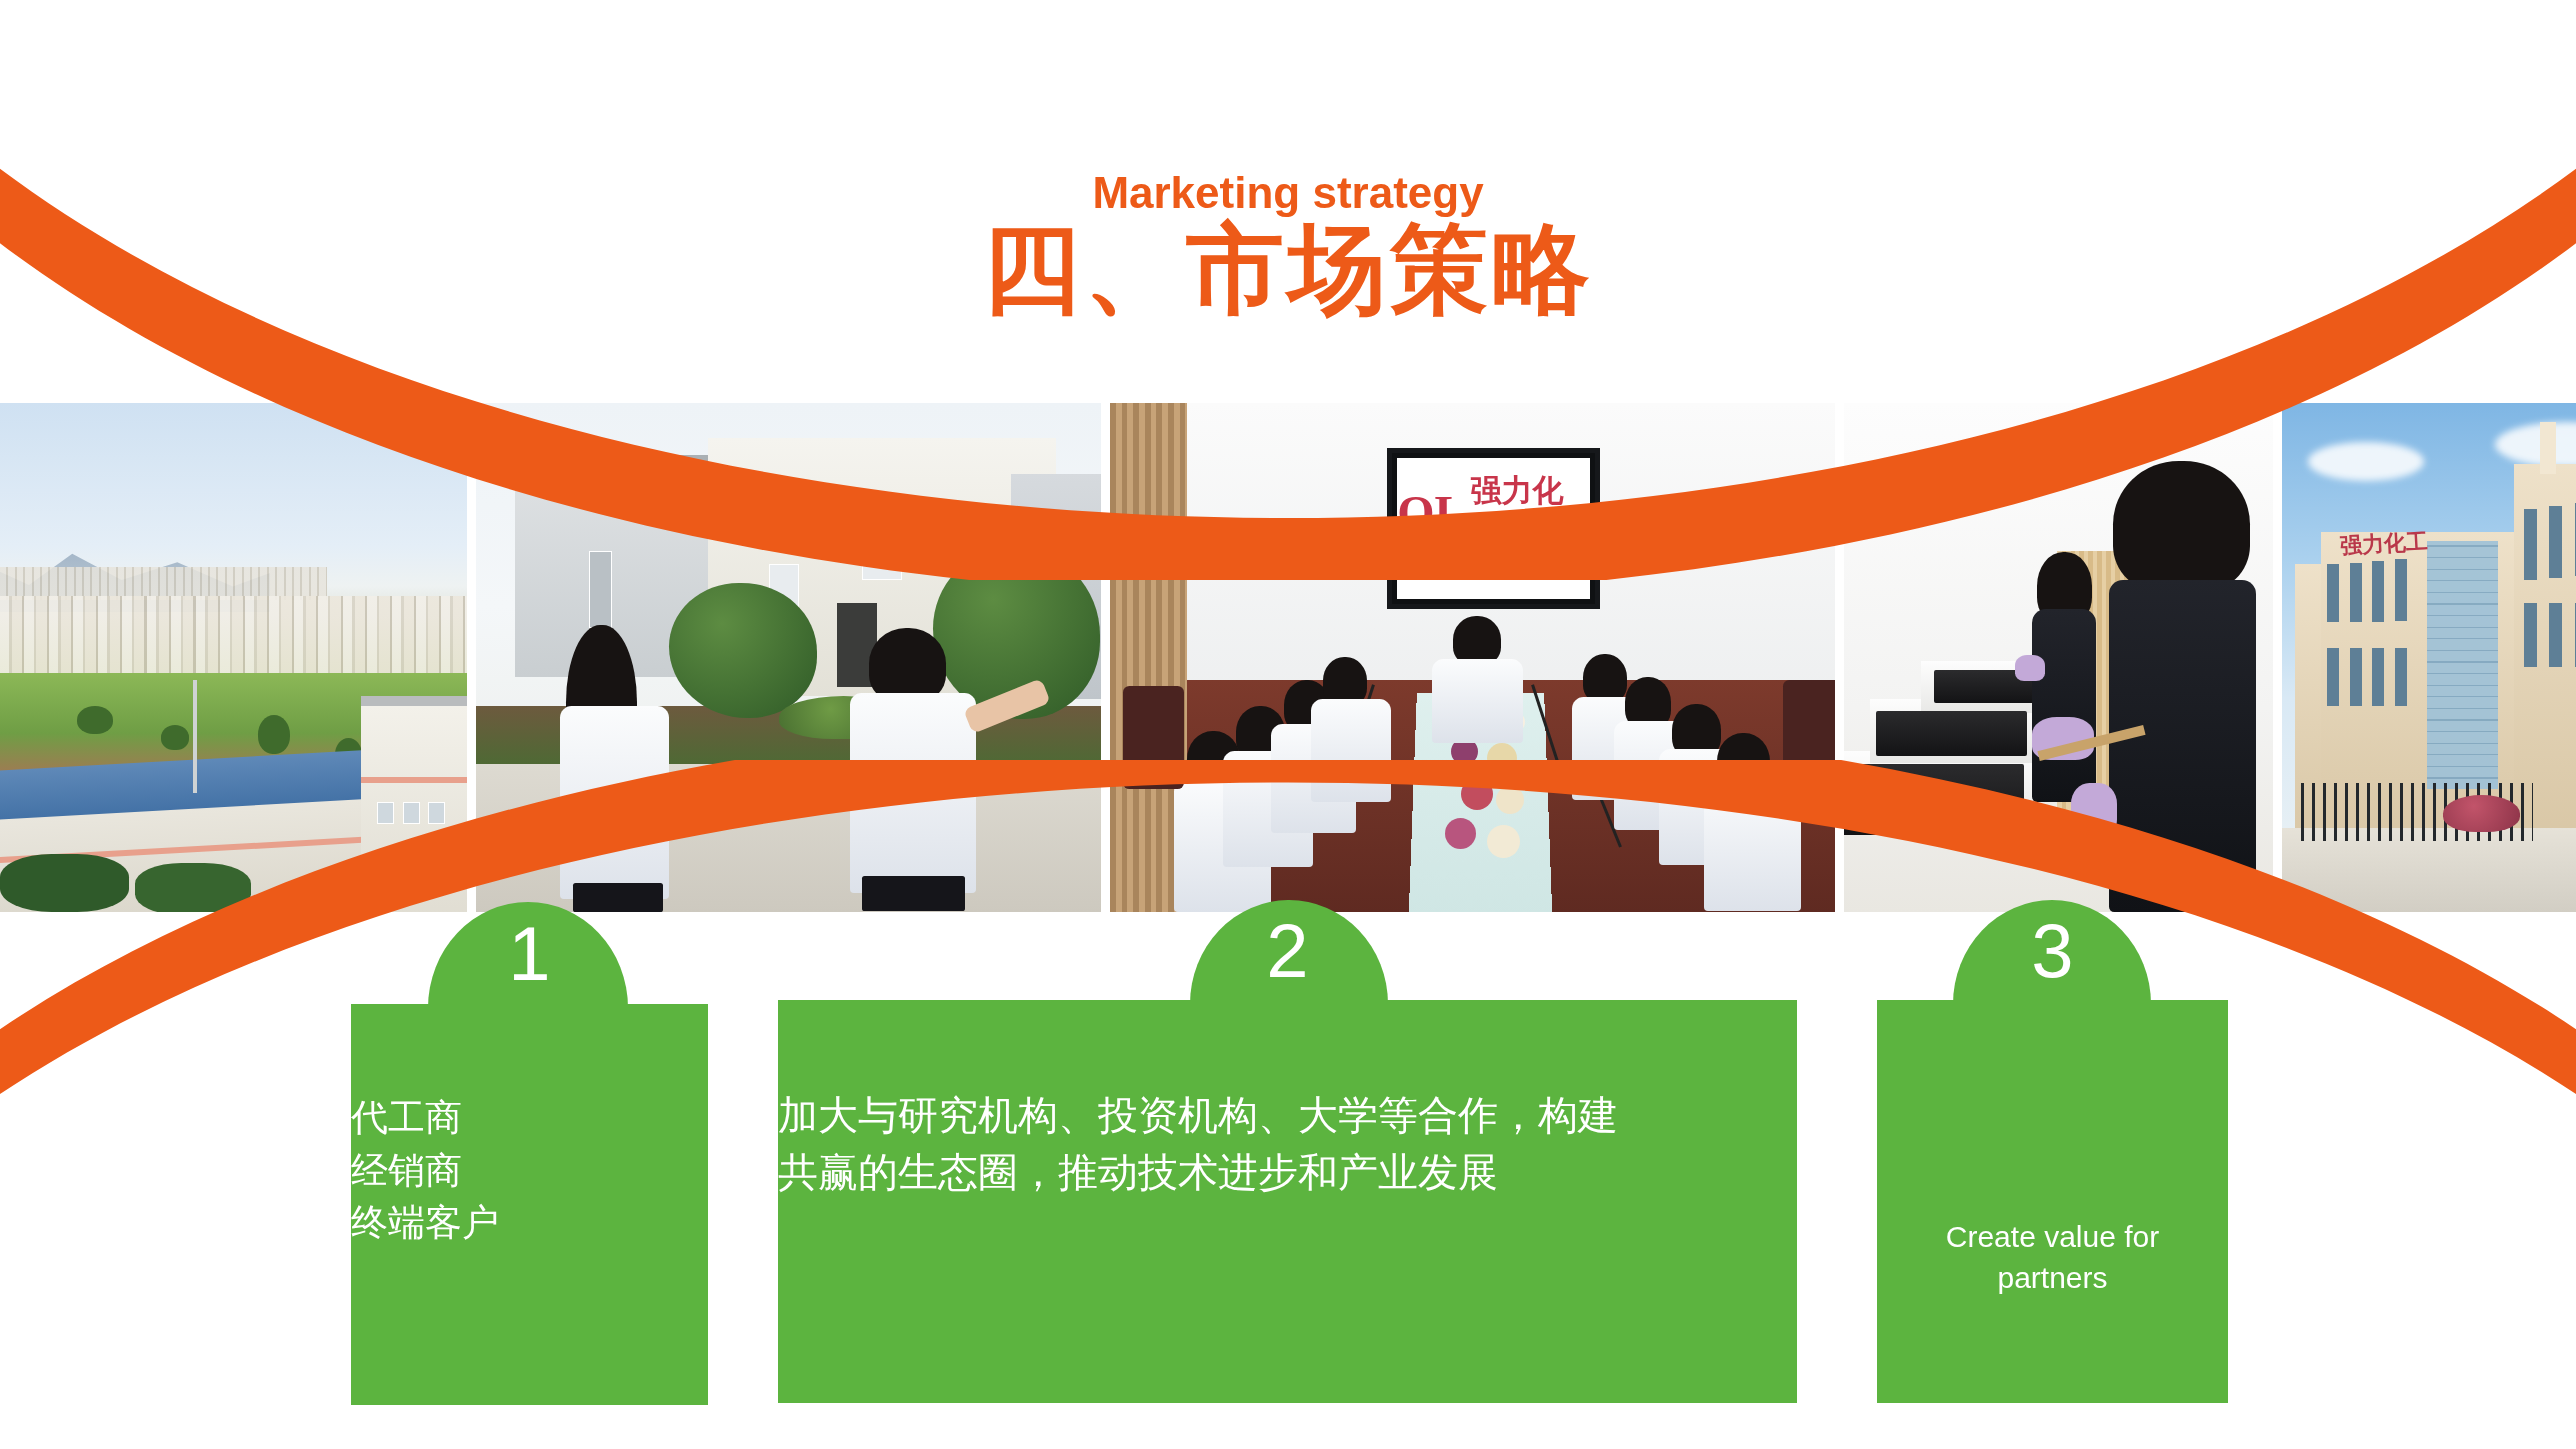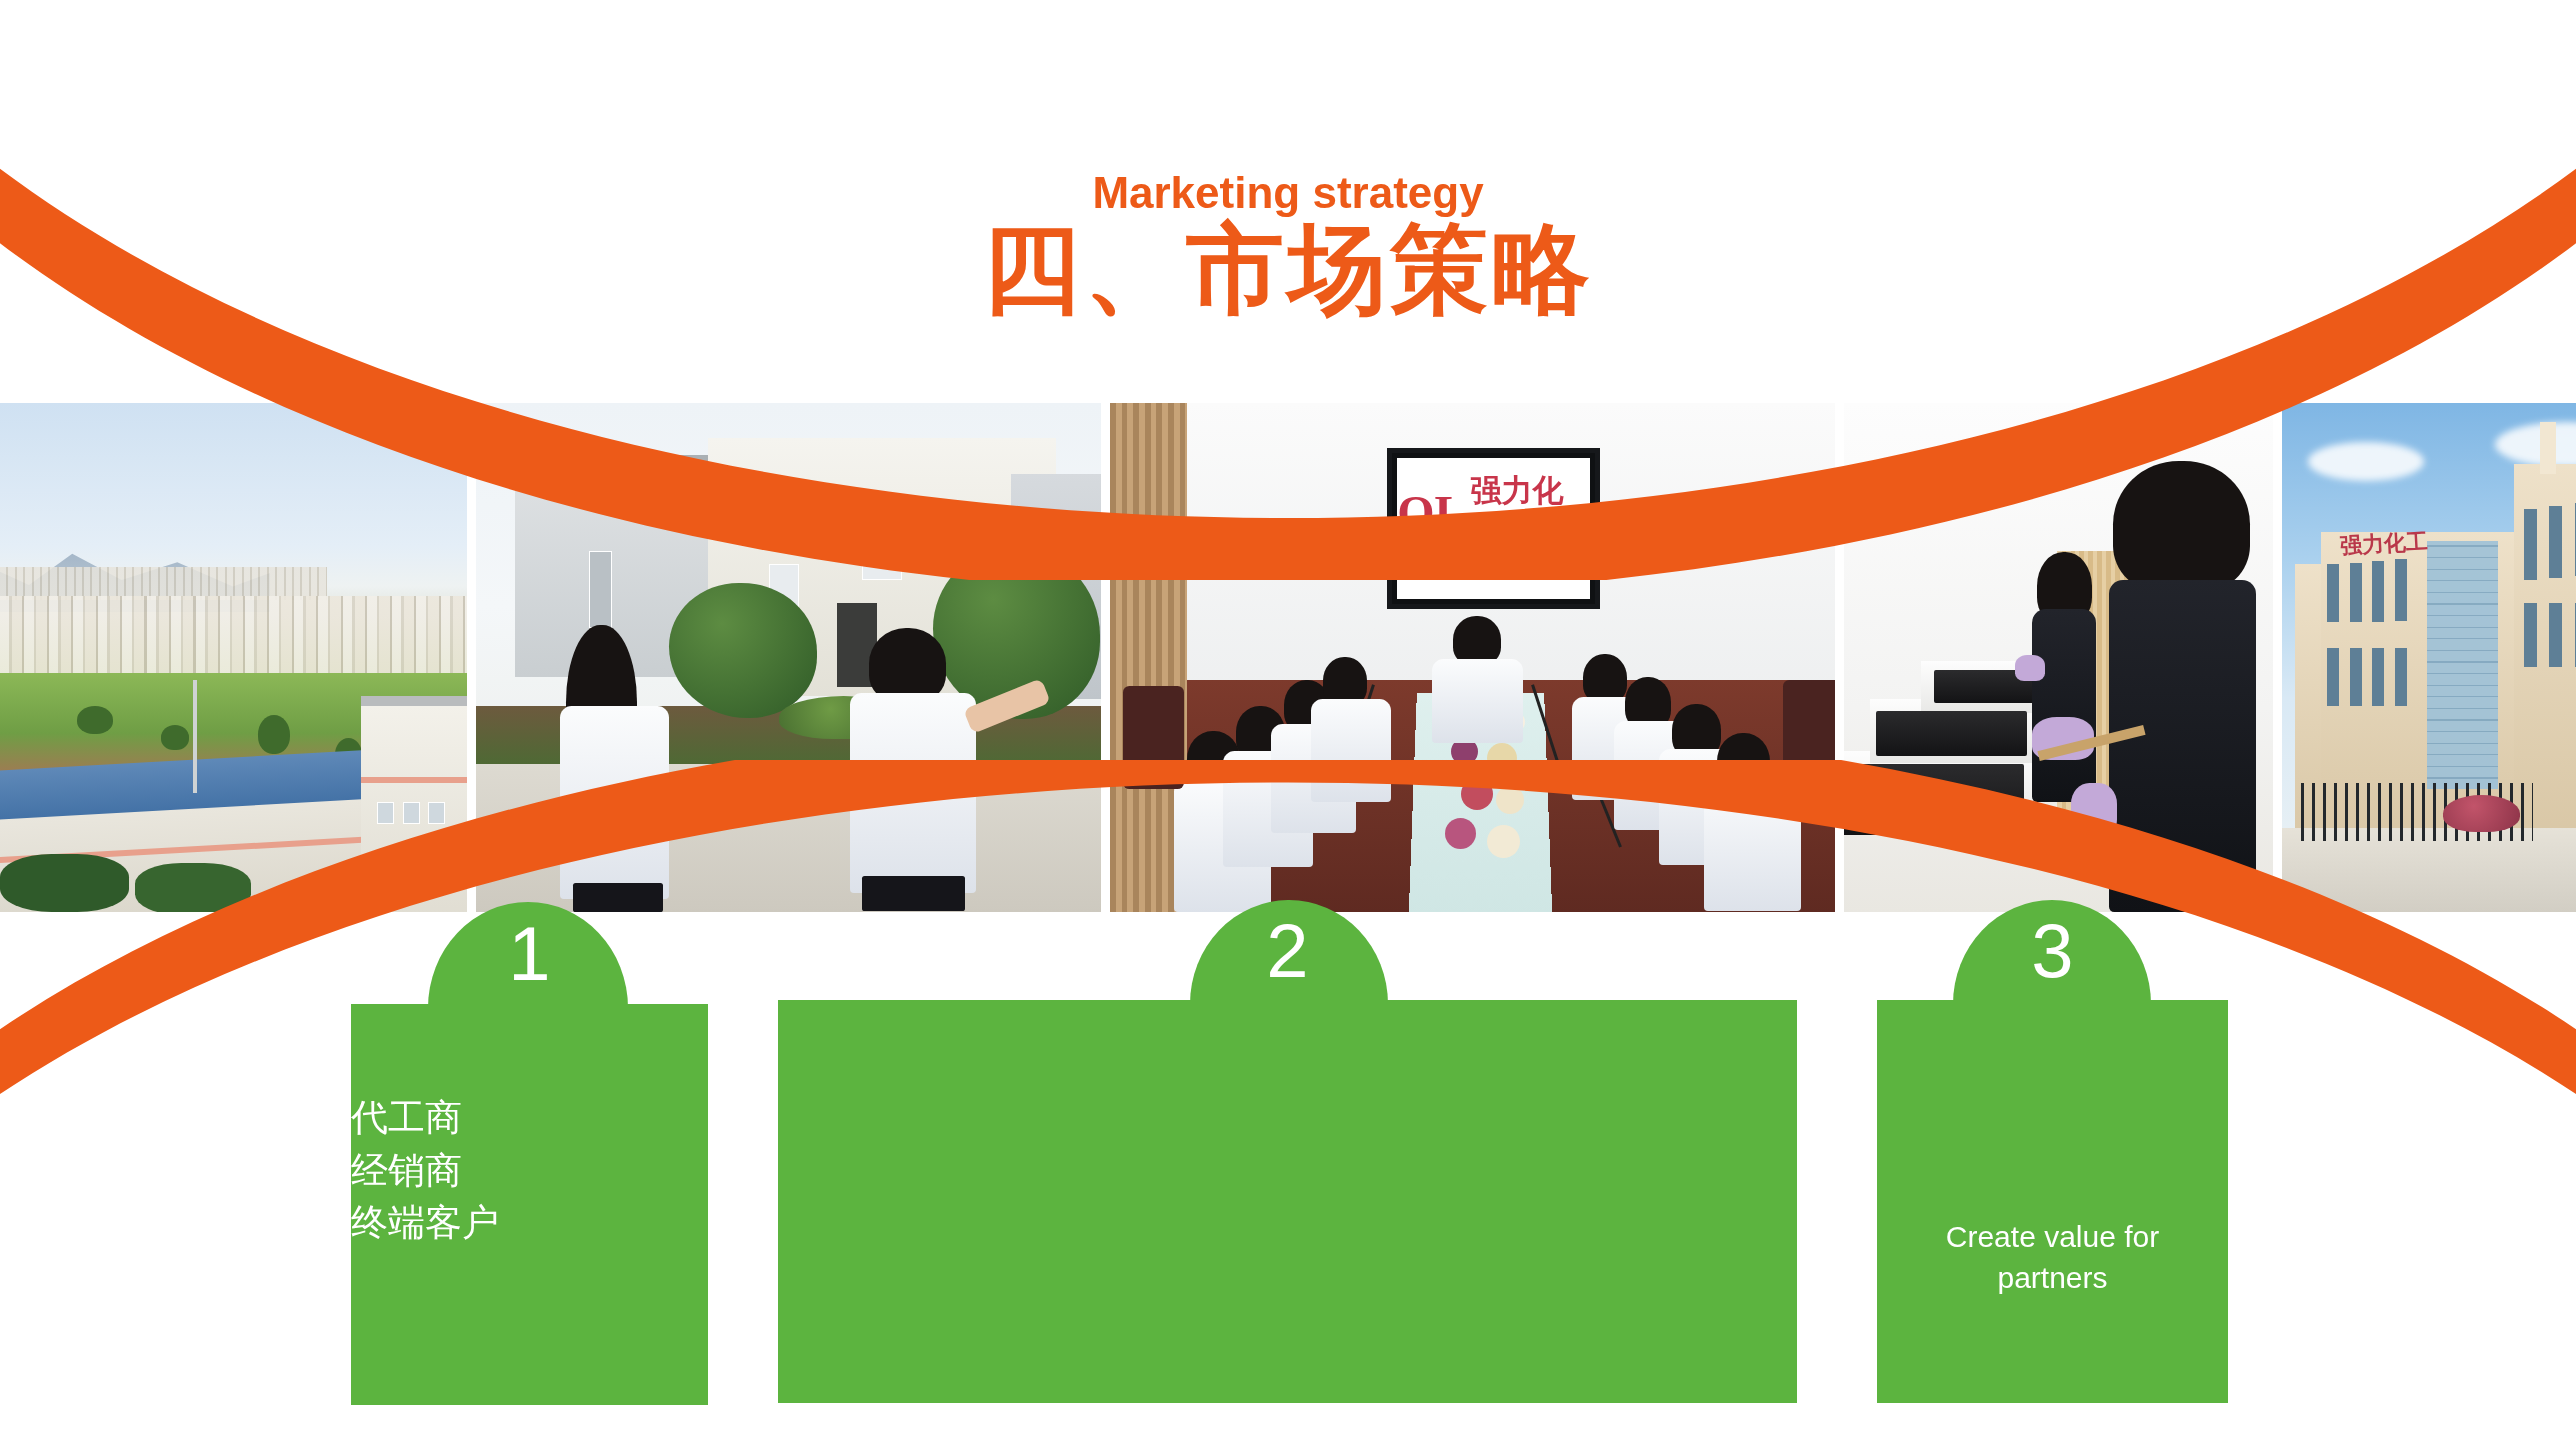--- a/index.html
+++ b/index.html
@@ -387,20 +387,22 @@
     <div class="num">1</div>
     <div class="cn">代工商
 经销商
 终端客户</div>
   </div>
 
   <div class="card" id="card-2">
     <div class="dome"></div>
     <div class="body"></div>
     <div class="num">2</div>
+    <div class="cn">加大与研究机构、投资机构、大学等合作，构建
+共赢的生态圈，推动技术进步和产业发展</div>
   </div>
 
   <div class="card" id="card-3">
     <div class="dome"></div>
     <div class="body"></div>
     <div class="num">3</div>
     <div class="en">Create value for
 partners</div>
   </div>
 

